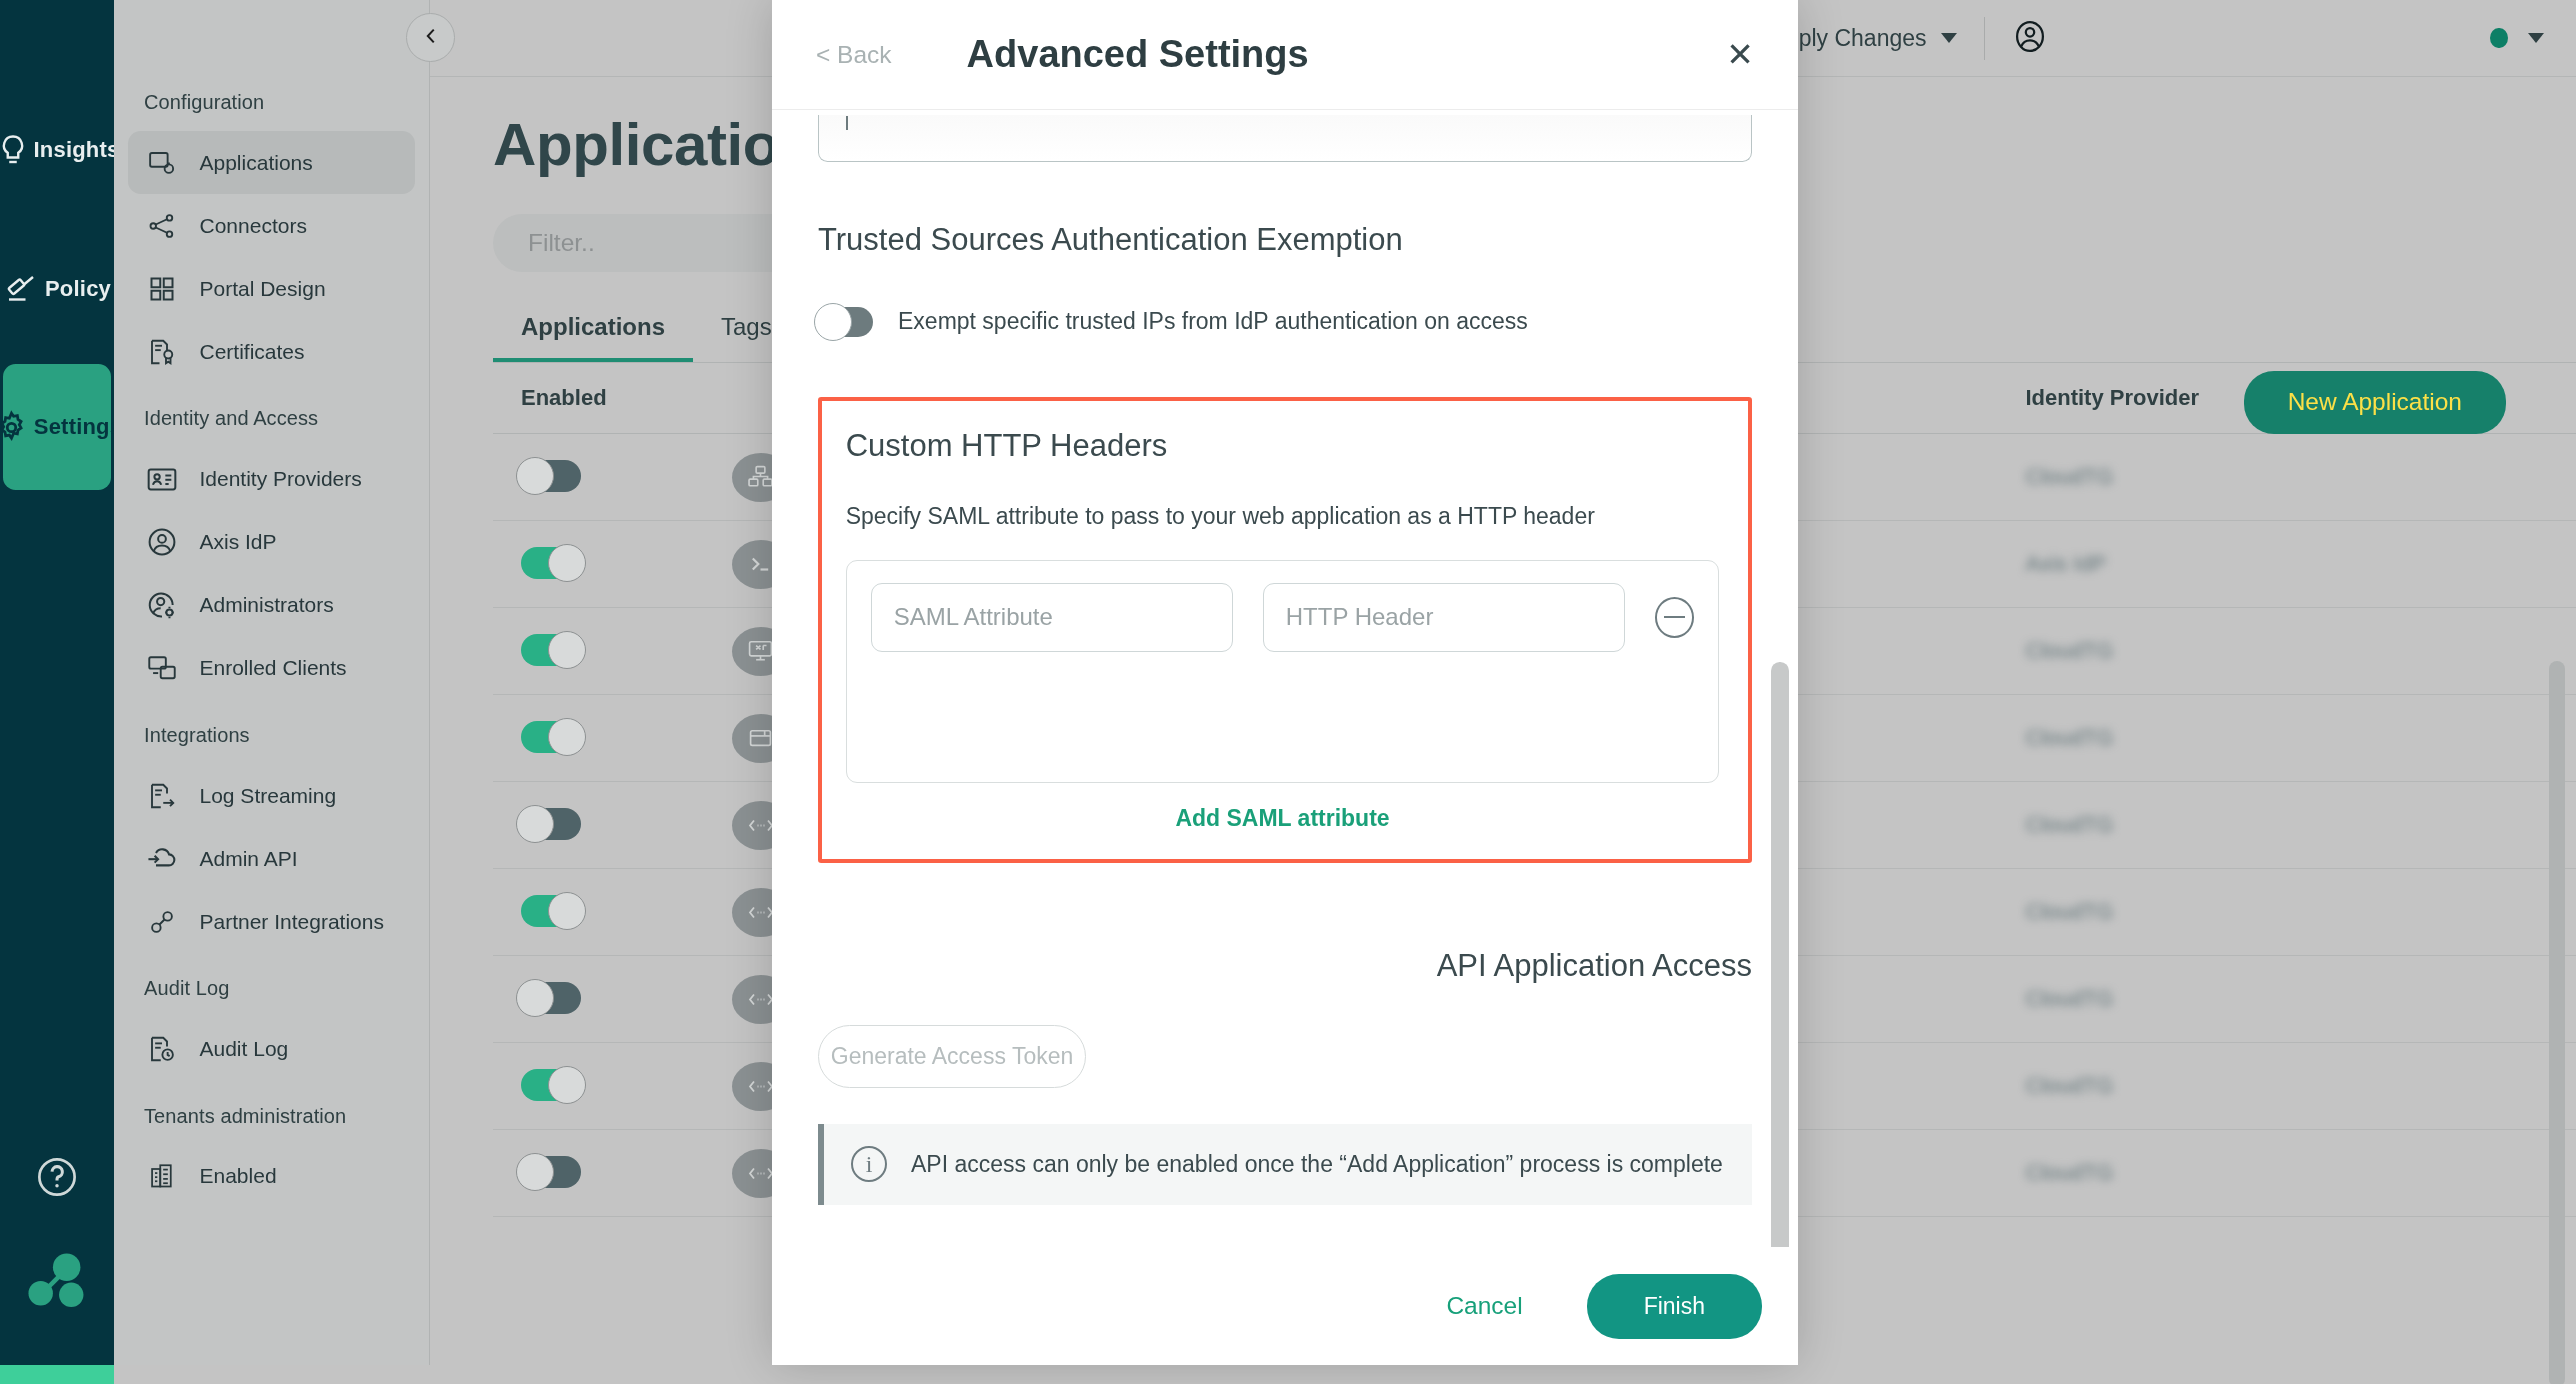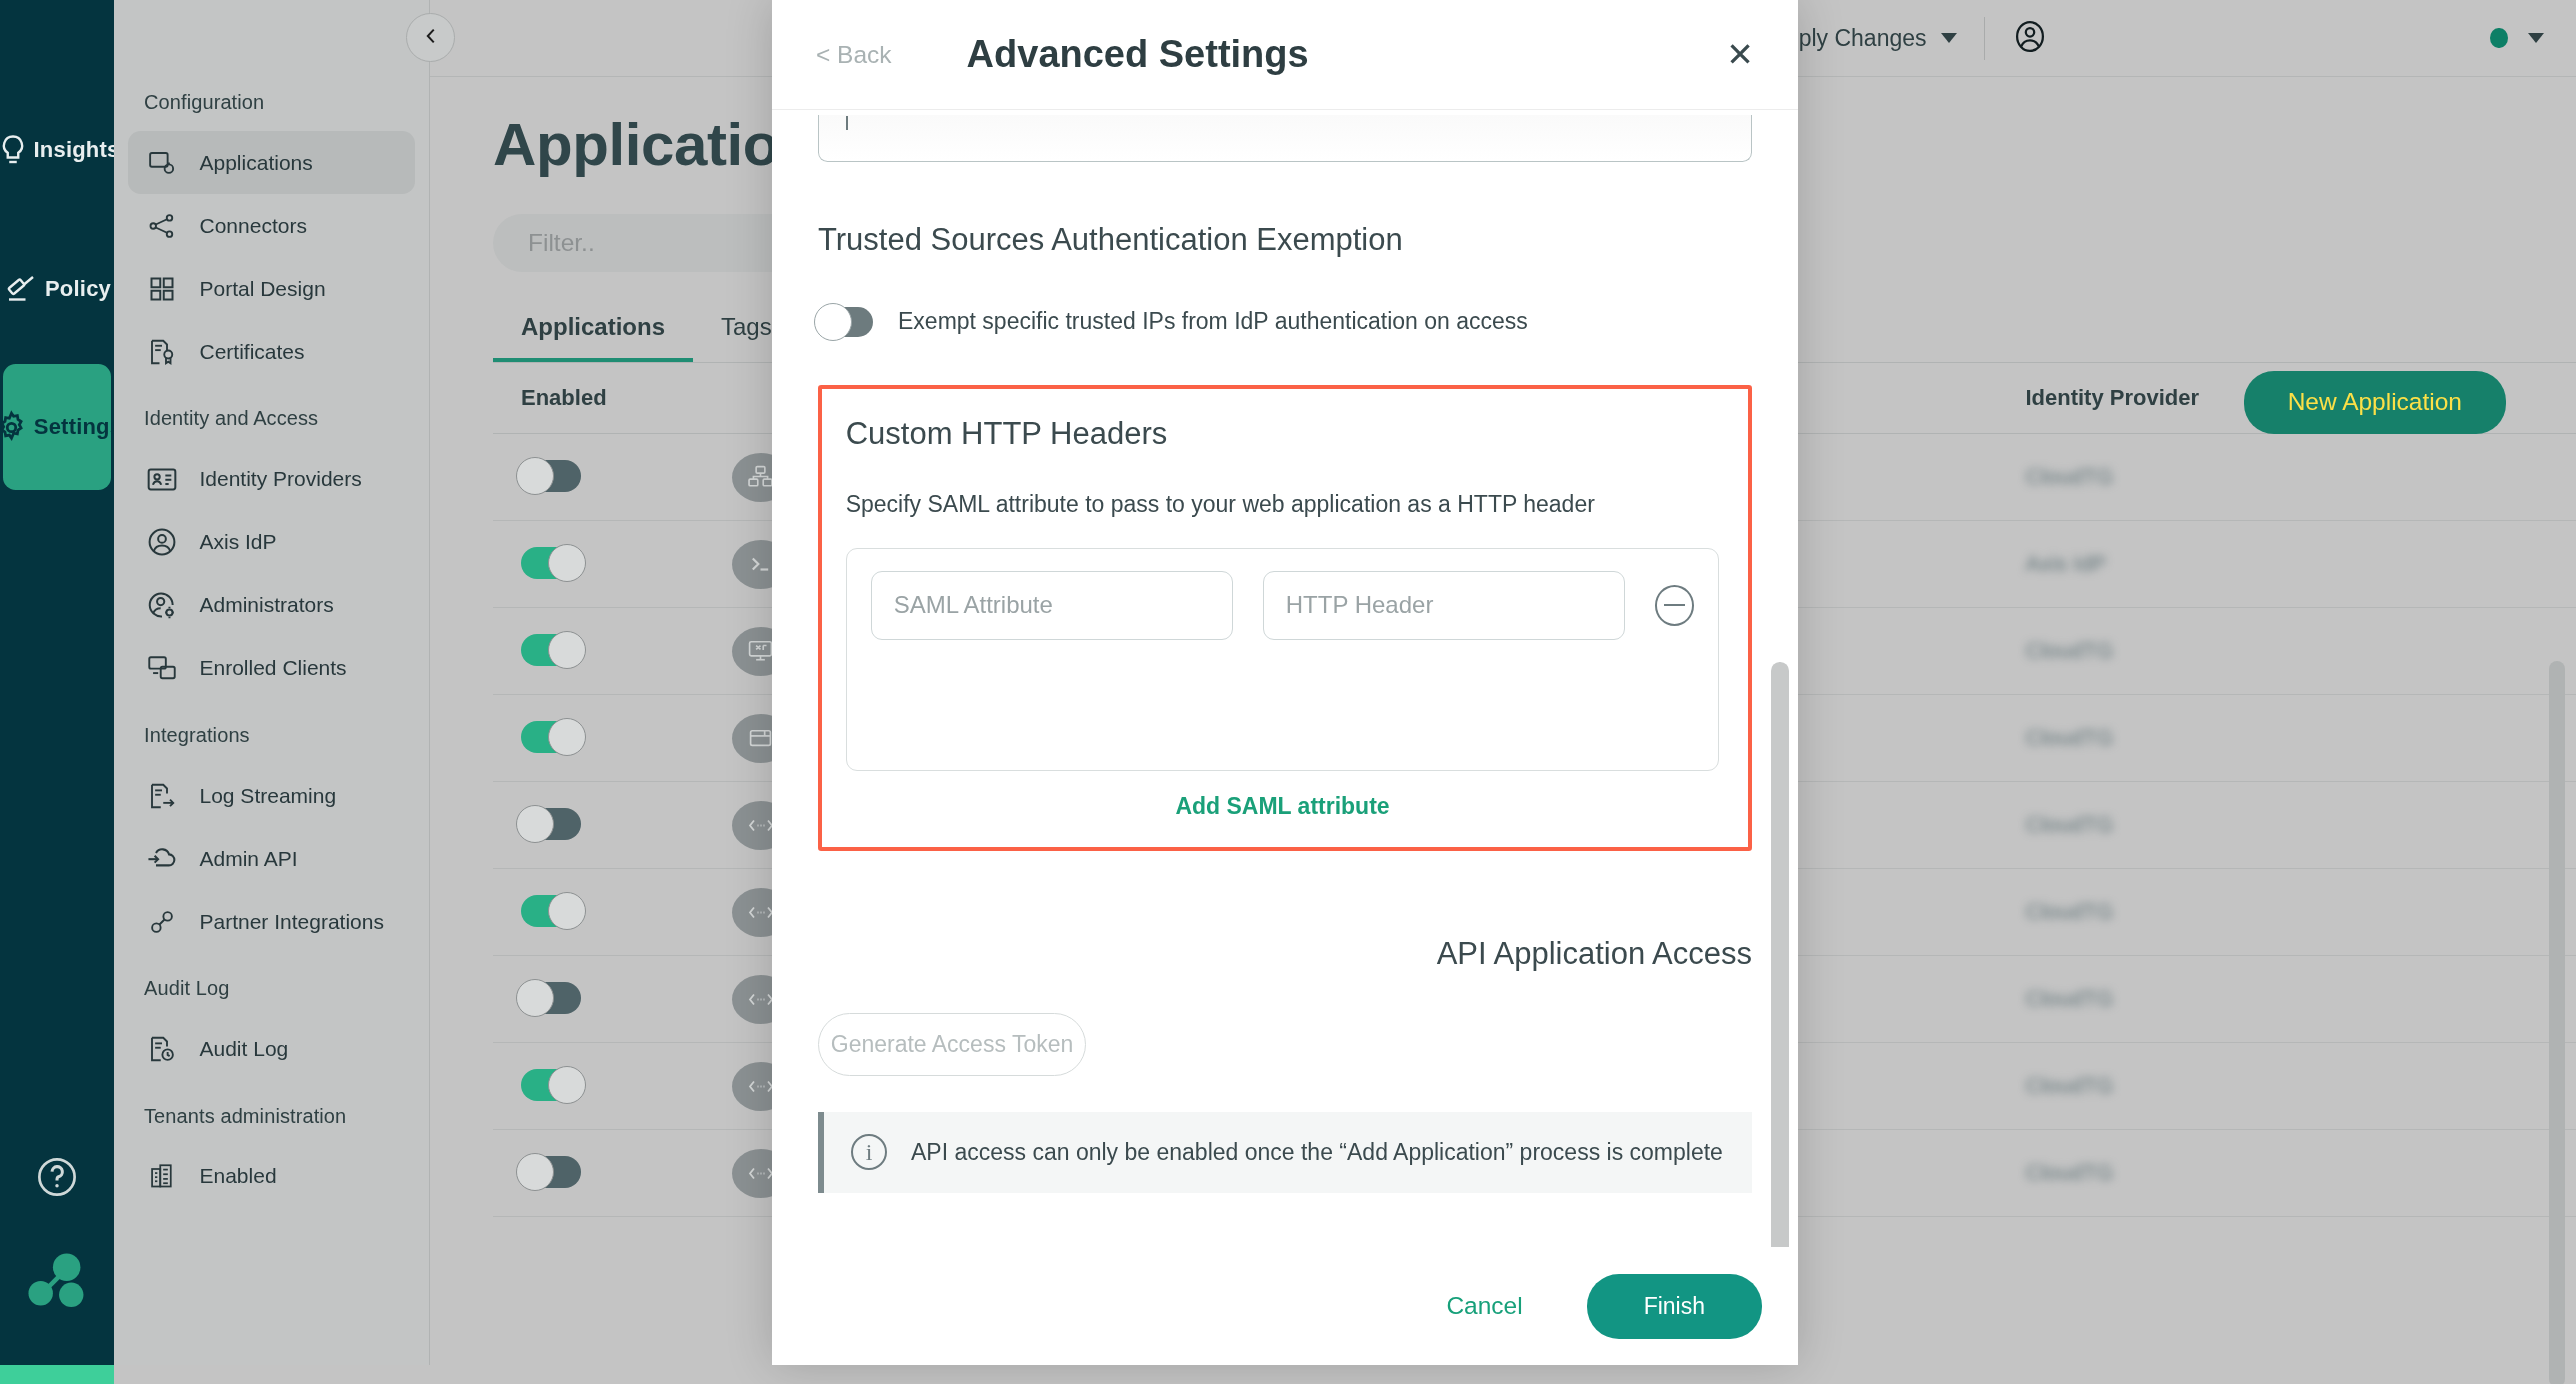--- a/index.html
+++ b/index.html
@@ -164,21 +164,21 @@
 
   .sec-title { font-size: 31px; color: #3b4a4e; font-weight: 400; }
 
   .sec-trusted { padding-top: 60px; }
   .toggle-row { display: flex; align-items: center; gap: 25px; margin-top: 49px; }
   .sw { width: 55px; height: 30px; border-radius: 15px; background: #6d7b7e; position: relative; }
   .sw .sw-knob { position: absolute; left: -4px; top: -4px; width: 38px; height: 38px; border-radius: 50%; background: #fff; border: 1.6px solid #9aa5a7; }
   .toggle-row .lbl { font-size: 23px; color: #3b4a4e; }
 
   .highlight-box {
-    margin-top: 48px; border: 4.7px solid #fb6146; border-radius: 3.2px;
+    margin-top: 60px; border: 4.7px solid #fb6146; border-radius: 3.2px;
     padding: 27px 24px 27px 19px;
   }
   .hl-inner { padding: 0 4.7px; }
   .hl-desc { margin-top: 39px; font-size: 23px; color: #3b4a4e; }
 
   .headers-panel {
     margin-top: 30px; border: 1.6px solid #d9dede; border-radius: 11px;
     height: 223px; padding: 22px 24px;
   }
   .hdr-row { display: flex; align-items: center; gap: 30px; }

